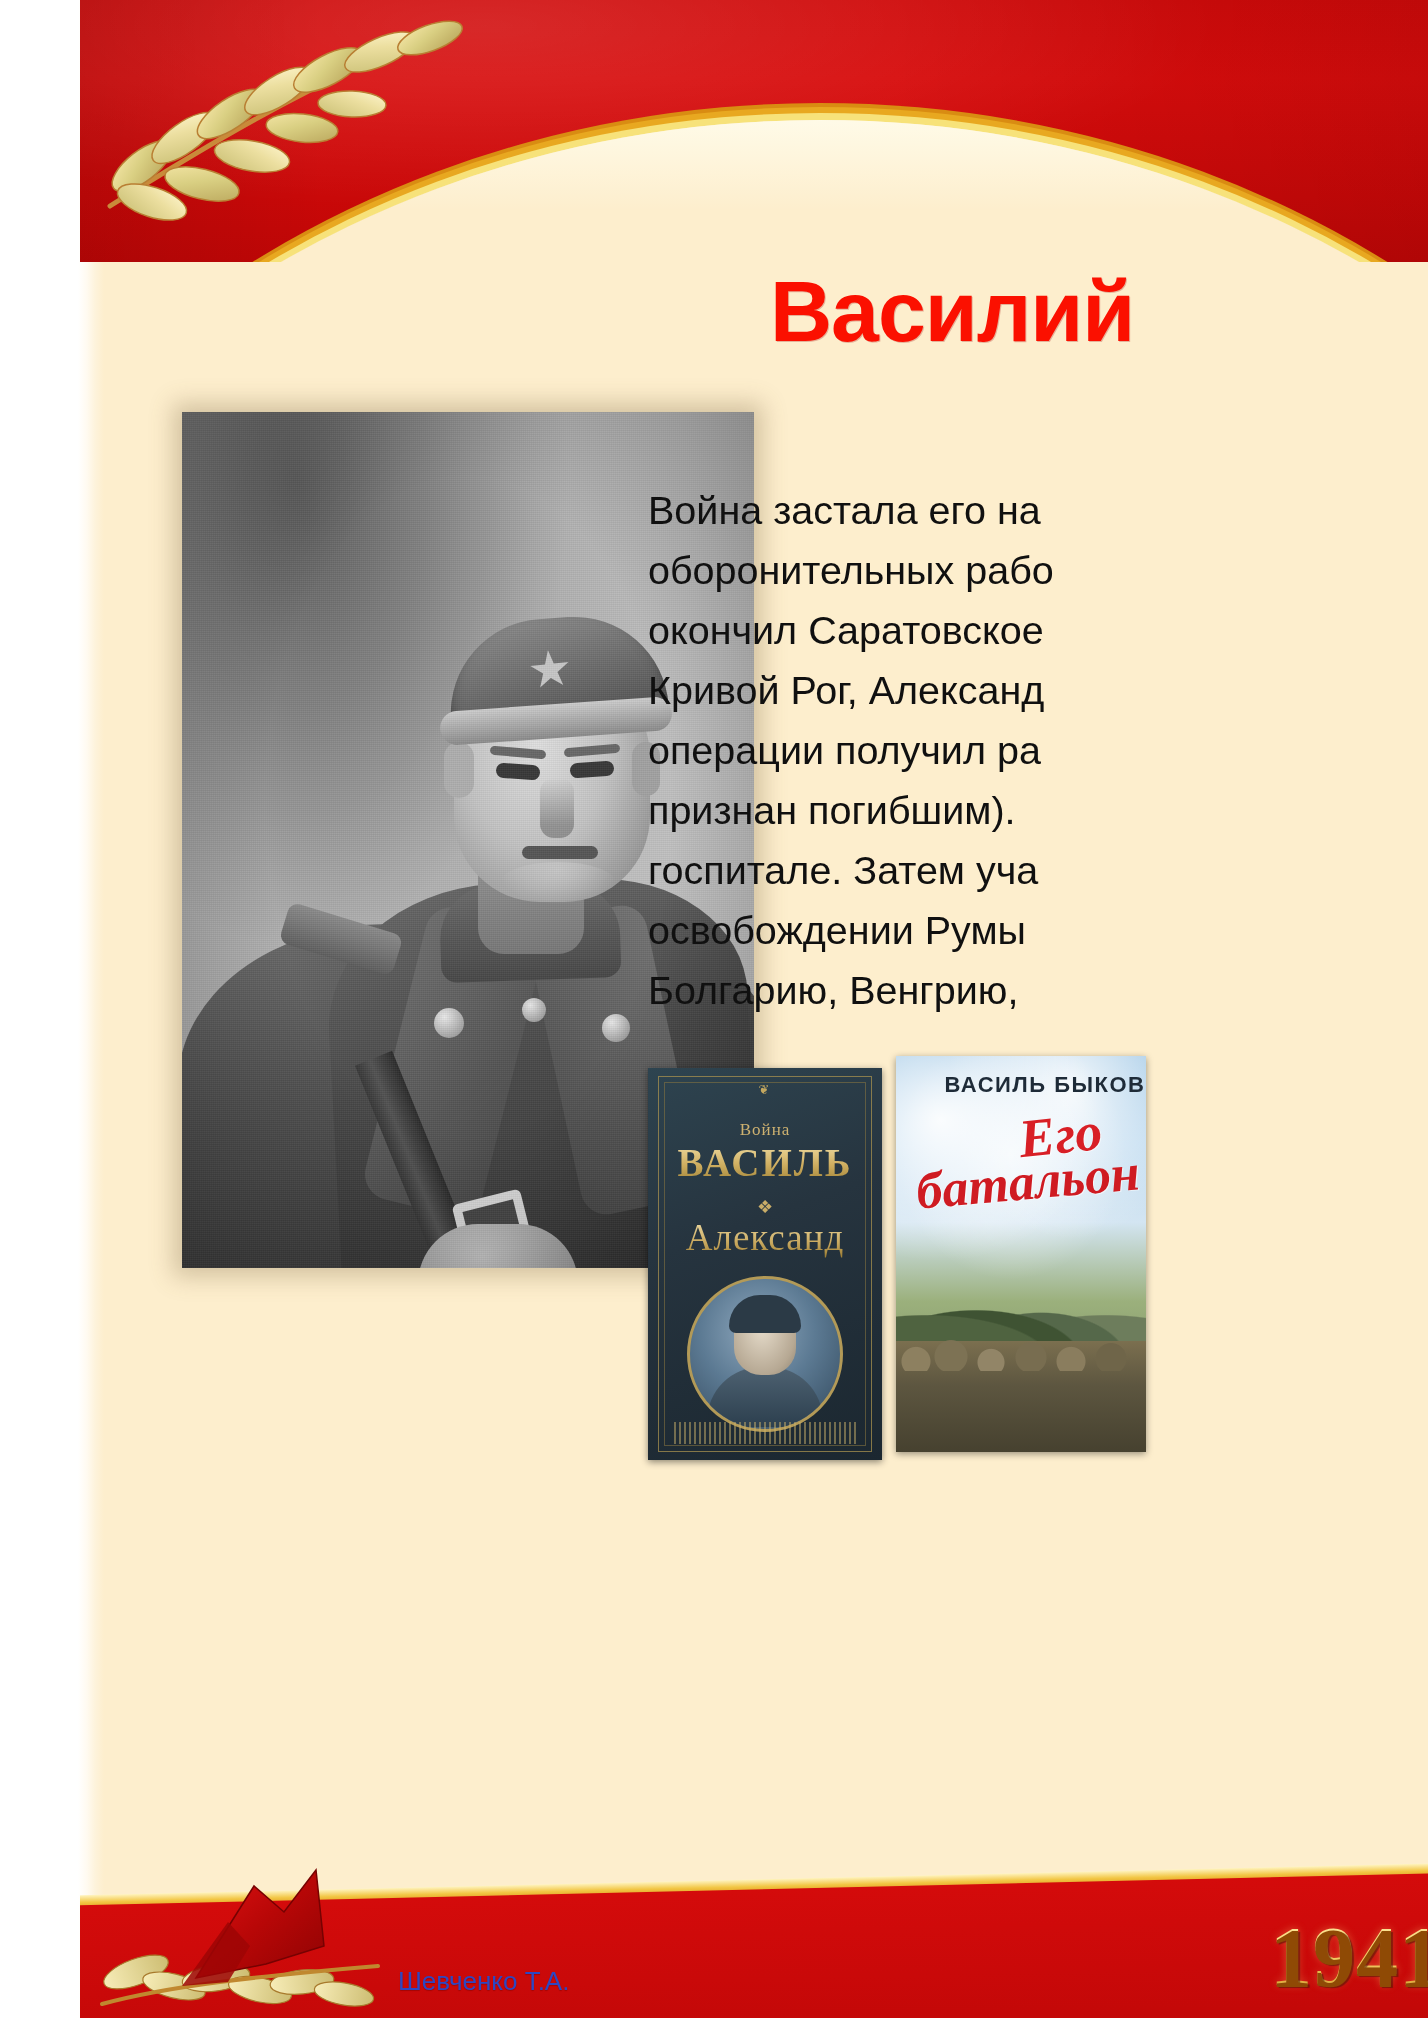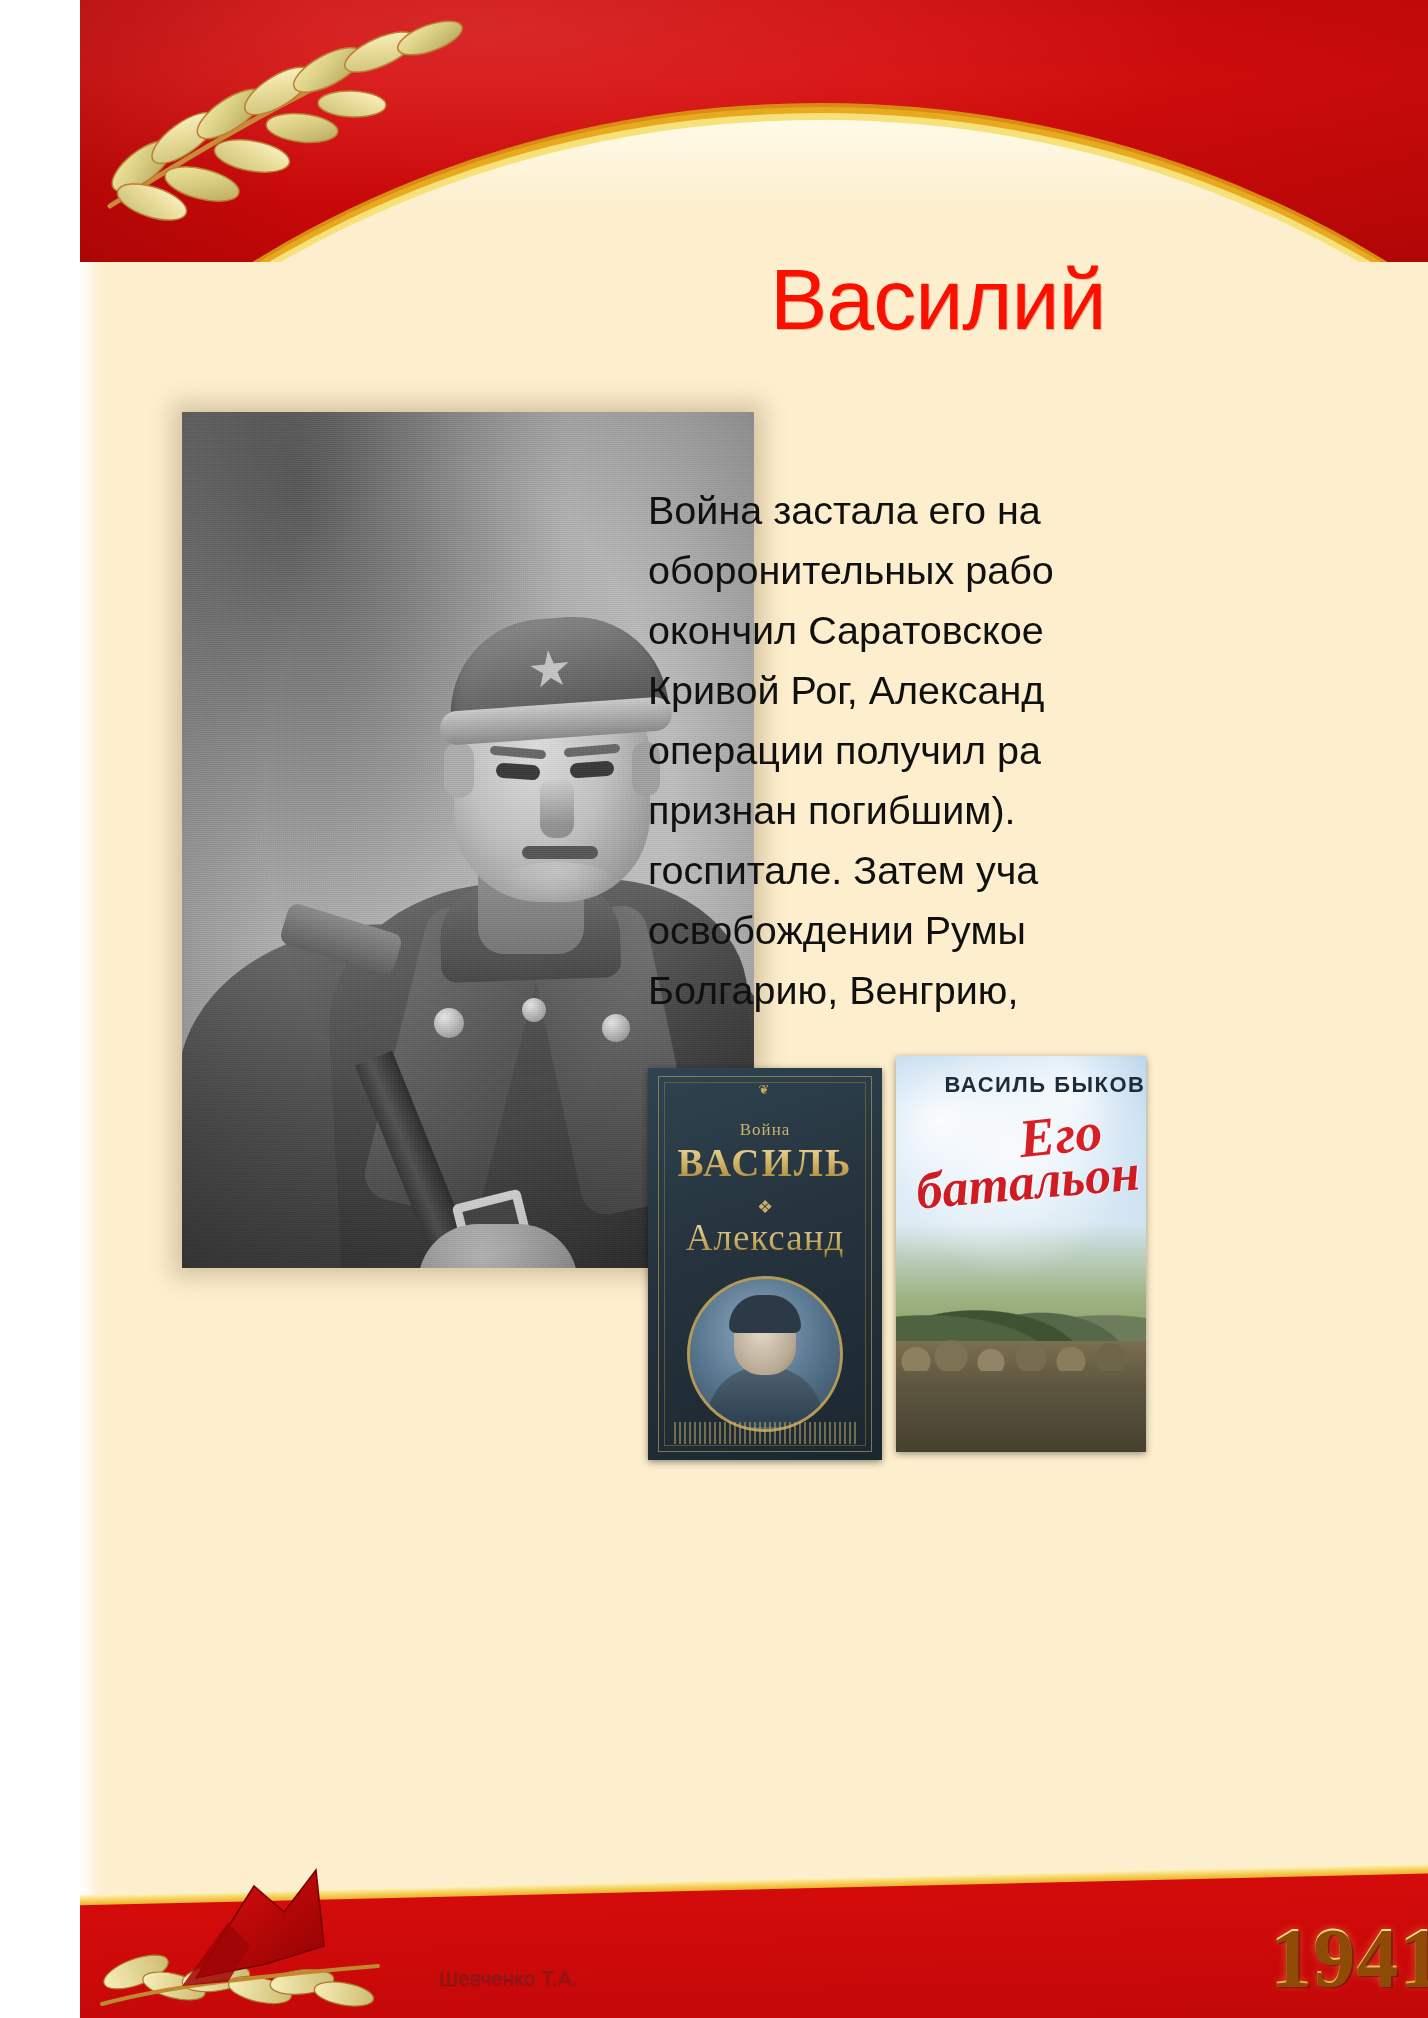--- a/index.html
+++ b/index.html
@@ -152,22 +152,22 @@
     background:linear-gradient(150deg,#6a6864 0%,#46443f 100%);border-radius:90px 40px 0 0;}
   .fig-armR{position:absolute;left:400px;top:700px;width:220px;height:220px;
     background:linear-gradient(200deg,#6d6b66 0%,#474540 100%);border-radius:40px 90px 0 0;}
   .fig-hand{position:absolute;left:236px;top:812px;width:160px;height:110px;
     background:radial-gradient(ellipse at 40% 30%,#cfc7ba,#968d81);border-radius:60px 60px 30px 30px;}
   .ph-bench{position:absolute;left:430px;top:600px;width:170px;height:130px;
     background:linear-gradient(180deg,#dedbd4 0%,#b9b5ad 100%);opacity:.55;}
 
   
   .title{
-    position:absolute;left:770px;top:250px;
-    font-size:86px;font-weight:400;color:#fb1000;
+    position:absolute;left:770px;top:262px;
+    font-size:86px;font-weight:700;color:#fb1000;
     letter-spacing:-1px;white-space:nowrap;
     text-shadow:1px 1px 0 rgba(160,0,0,.25);
   }
 
   
   .body-text{
     position:absolute;left:648px;top:480px;width:900px;
     font-size:39.5px;line-height:60px;color:#101010;white-space:nowrap;
   }
   .body-text .ln{display:block;}
@@ -239,23 +239,22 @@
       radial-gradient(circle at 8% 80%,#8d8060 0 14px,transparent 15px),
       radial-gradient(circle at 22% 70%,#7d7254 0 16px,transparent 17px),
       radial-gradient(circle at 38% 82%,#928567 0 13px,transparent 14px),
       radial-gradient(circle at 54% 72%,#786d50 0 15px,transparent 16px),
       radial-gradient(circle at 70% 80%,#8a7d5e 0 14px,transparent 15px),
       radial-gradient(circle at 86% 74%,#6f6549 0 15px,transparent 16px);}
   .b2-label{position:absolute;left:10px;bottom:10px;font-size:11px;color:#e8c98a;opacity:.7;}
 
   .footer-credit{
     position:absolute;left:398px;top:1966px;
-    font-size:21px;color:#7f1d1d;opacity:.9;white-space:nowrap;
+    font-size:26px;color:#1d4ed8;opacity:.9;white-space:nowrap;
     text-shadow:0 1px 1px rgba(120,0,0,.5);
-    margin-left:41px;
   }
 </style>
 </head>
 <body>
 
 <div id="slide">
 
   <div class="page-cream"></div>
   <div class="left-edge-glow"></div>
 

